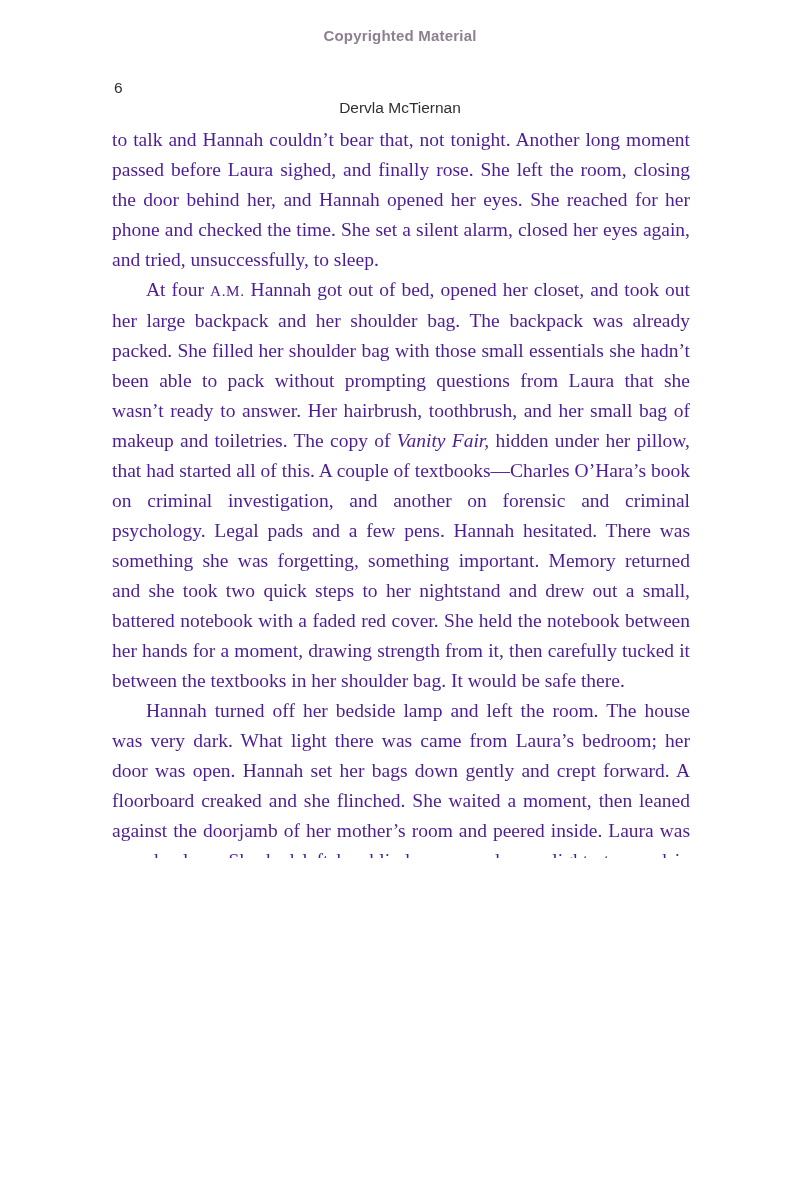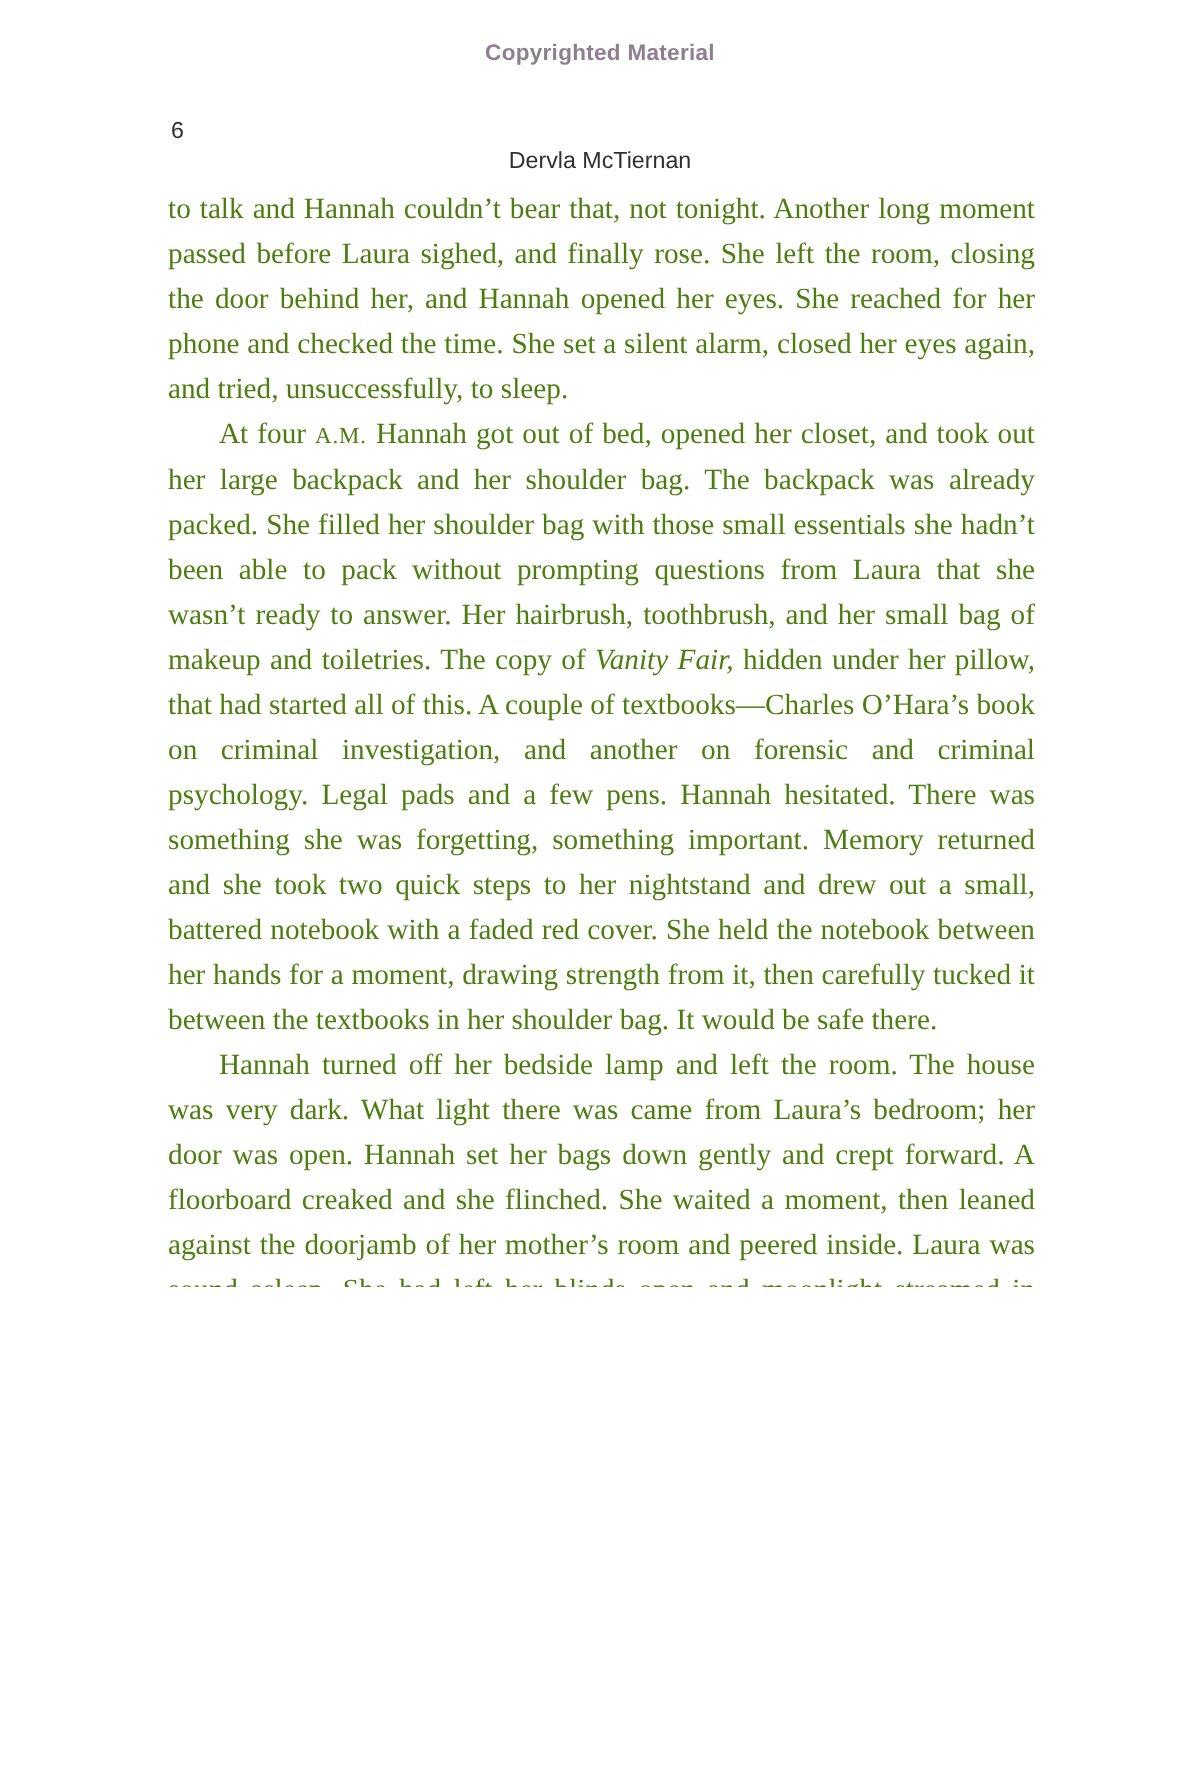--- a/index.html
+++ b/index.html
@@ -40,21 +40,21 @@
   .page-number { position: absolute; left: 2px; top: 0; }
   .running-title { position: absolute; left: 0; right: 0; top: 0; text-align: center; margin-top: 20px; }
   .body-text {
     position: absolute;
     top: 125px;
     left: 112px;
     width: 578px;
     font-size: 19.5px;
     line-height: 30px;
     text-align: justify;
-    color: #4d7c0f;
+    color: #4c1d95;
   }
   .para { margin: 0; }
   .para.indent { text-indent: 34px; }
   .seg-italic { font-style: italic; margin-top: 24px; }
   .seg-smallcaps { font-size: 0.78em; letter-spacing: 0.6px; }
 </style>
 </head>
 <body>
 
 <div class="page">

